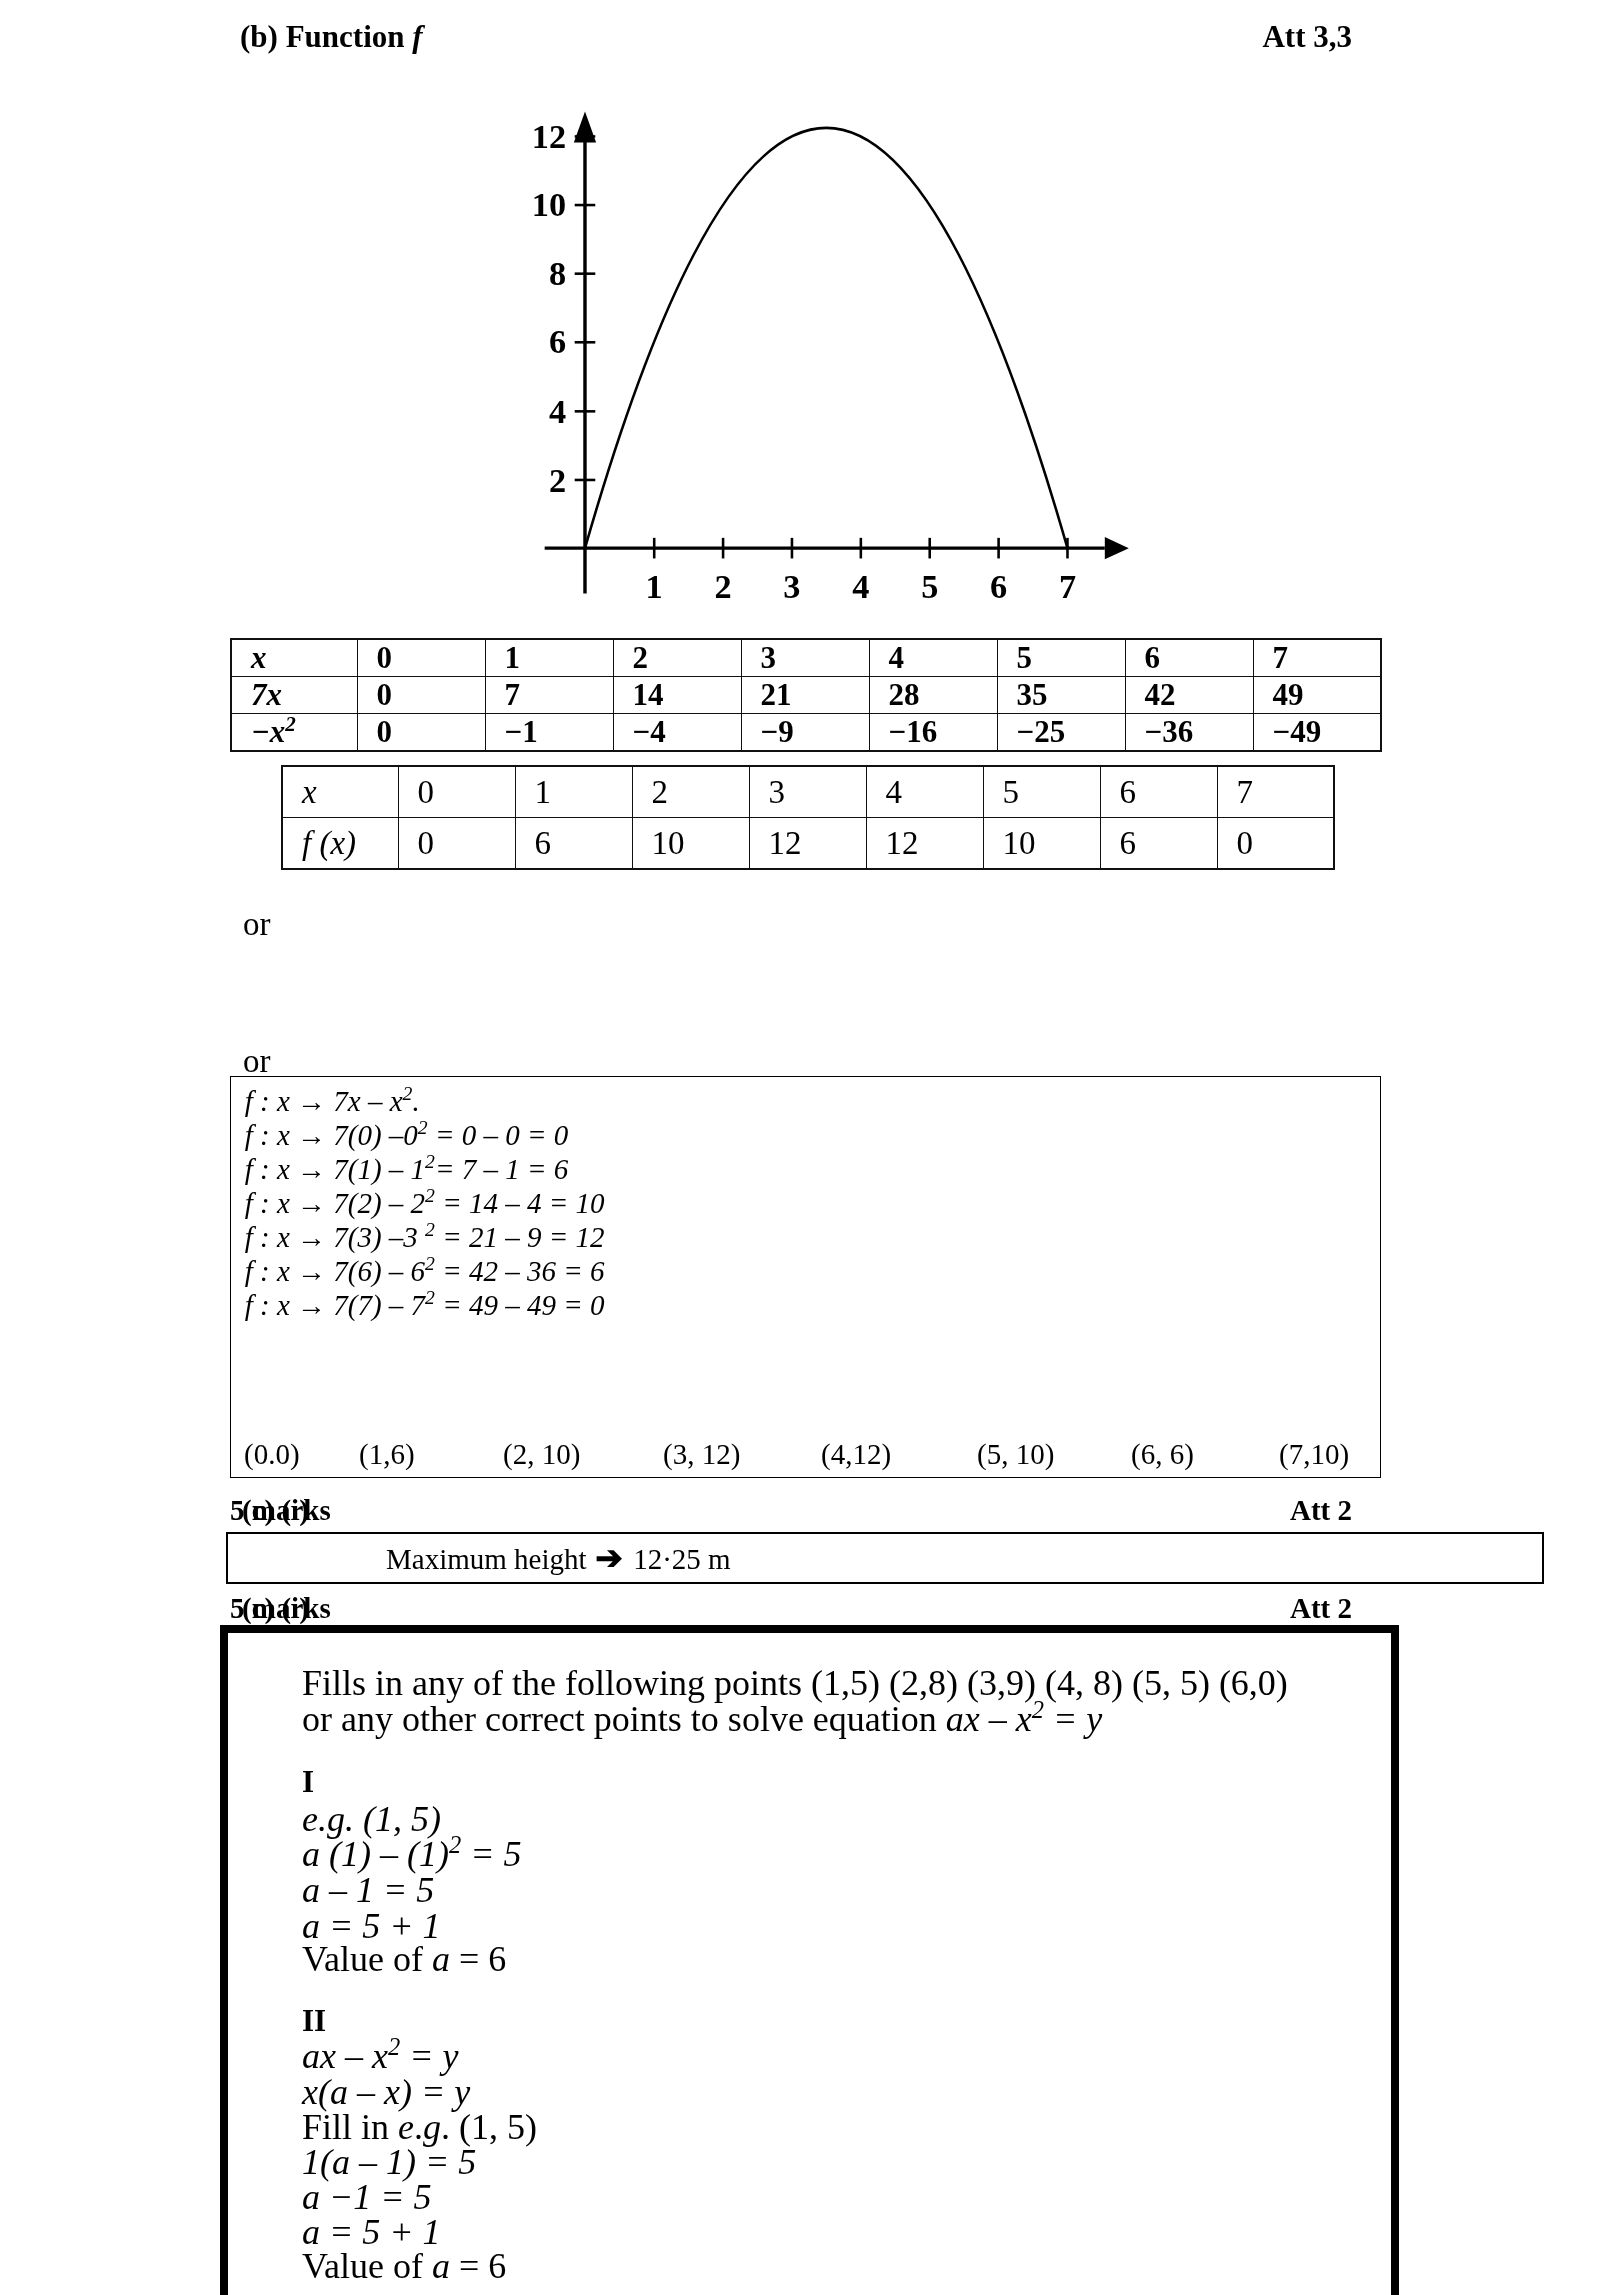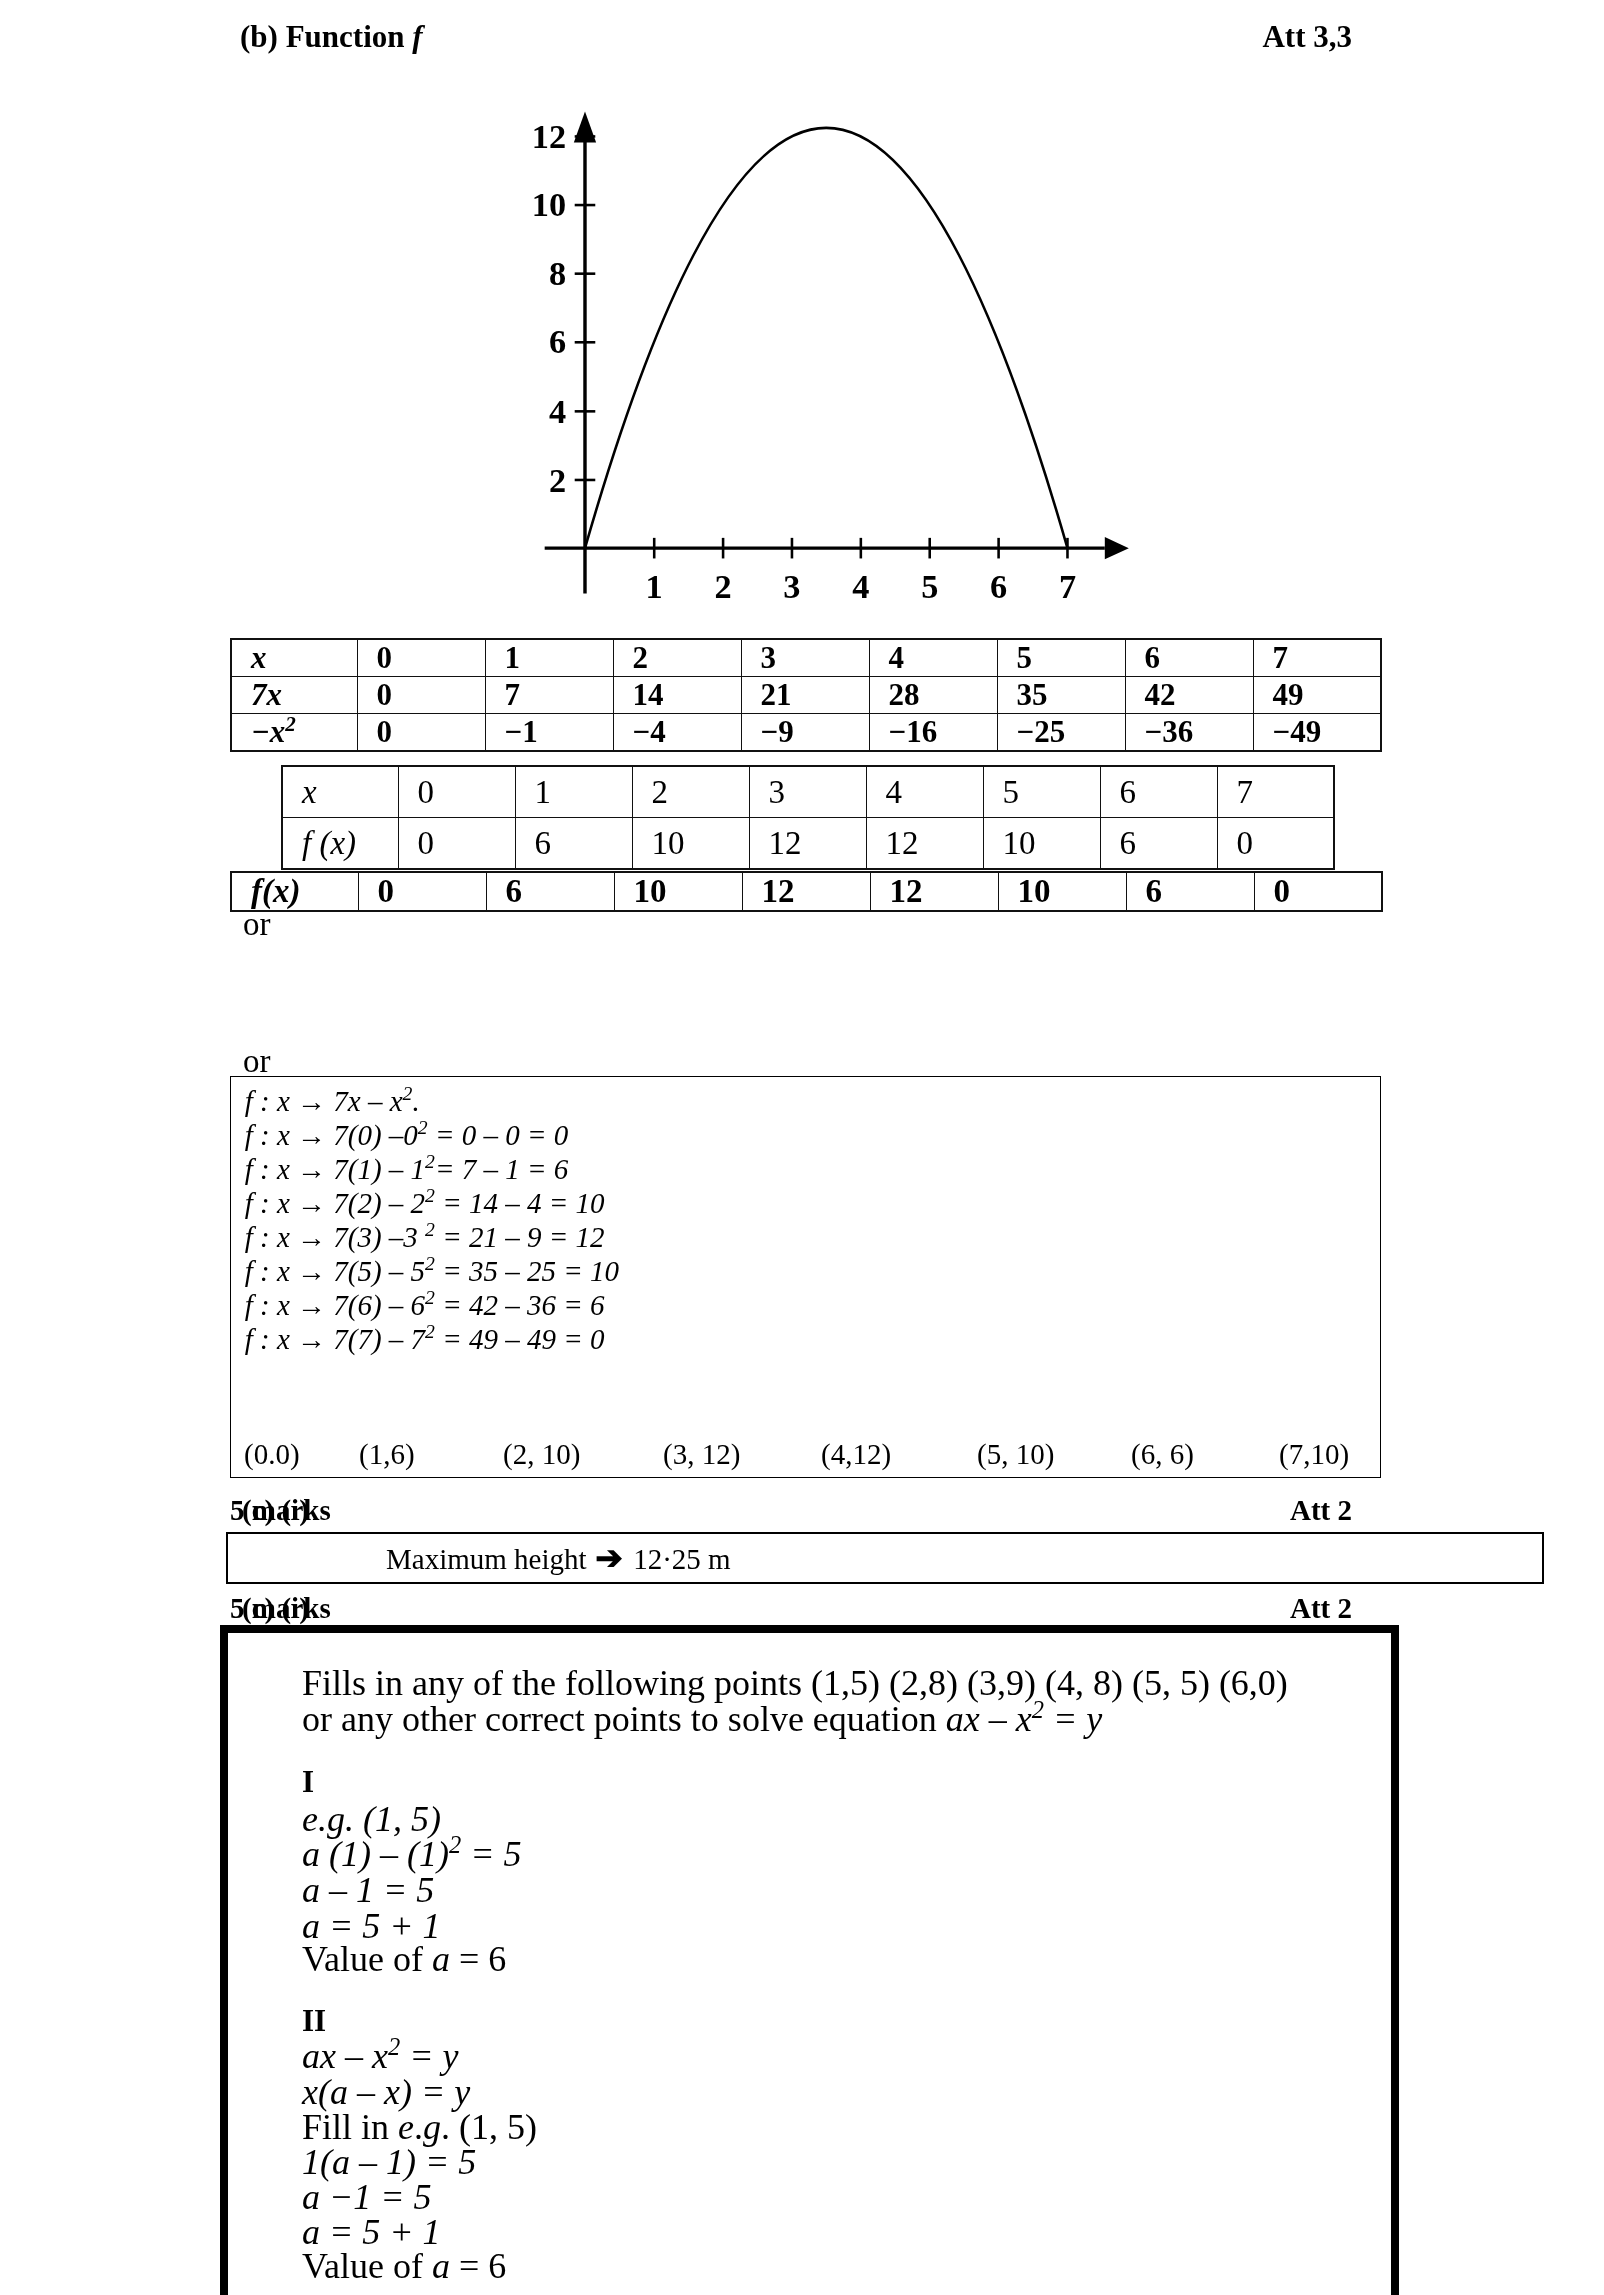--- a/index.html
+++ b/index.html
@@ -185,57 +185,30 @@
       <td>10</td>
       <td>12</td>
       <td>12</td>
       <td>10</td>
       <td>6</td>
       <td>0</td>
     </tr>
   </tbody>
     </table>
 
-  <table class="grid t3">
-    <colgroup>
-        <col style="width:127px">
-        <col style="width:128px">
-        <col style="width:128px">
-        <col style="width:128px">
-        <col style="width:128px">
-        <col style="width:128px">
-        <col style="width:128px">
-        <col style="width:128px">
-        <col style="width:128px">
-      </colgroup>
-    <tbody>
-        <tr>
-      <td class="lbl">f(x)</td>
-      <td>0</td>
-      <td>6</td>
-      <td>10</td>
-      <td>12</td>
-      <td>12</td>
-      <td>10</td>
-      <td>6</td>
-      <td>0</td>
-    </tr>
-  </tbody>
-    </table>
 
   <div class="abs orlbl" style="left:243px;top:906px;">or</div>
   <div class="abs orlbl" style="left:243px;top:1043px;">or</div>
 
   <div class="abs fbox">
     <div class="line eq">f : x → 7x – x<sup>2</sup>.</div>
     <div class="line eq">f : x → 7(0) –0<sup>2</sup> = 0 – 0 = 0</div>
     <div class="line eq">f : x → 7(1) – 1<sup>2</sup>= 7 – 1 = 6</div>
     <div class="line eq">f : x → 7(2) – 2<sup>2</sup> = 14 – 4 = 10</div>
     <div class="line eq">f : x → 7(3) –3 <sup>2</sup> = 21 – 9 = 12</div>
-    <div class="line eq">f : x → 7(5) – 5<sup>2</sup> = 35 – 25 = 10</div>
     <div class="line eq">f : x → 7(6) – 6<sup>2</sup> = 42 – 36 = 6</div>
     <div class="line eq">f : x → 7(7) – 7<sup>2</sup> = 49 – 49 = 0</div>
   </div>
   <div class="abs points">
     <span style="width:115px">(0.0)</span>
     <span style="width:144px">(1,6)</span>
     <span style="width:160px">(2, 10)</span>
     <span style="width:158px">(3, 12)</span>
     <span style="width:156px">(4,12)</span>
     <span style="width:154px">(5, 10)</span>

